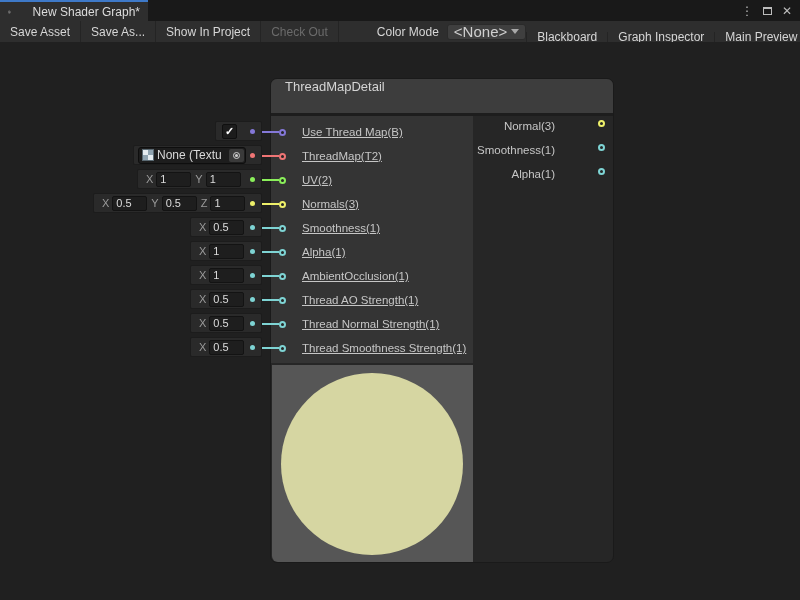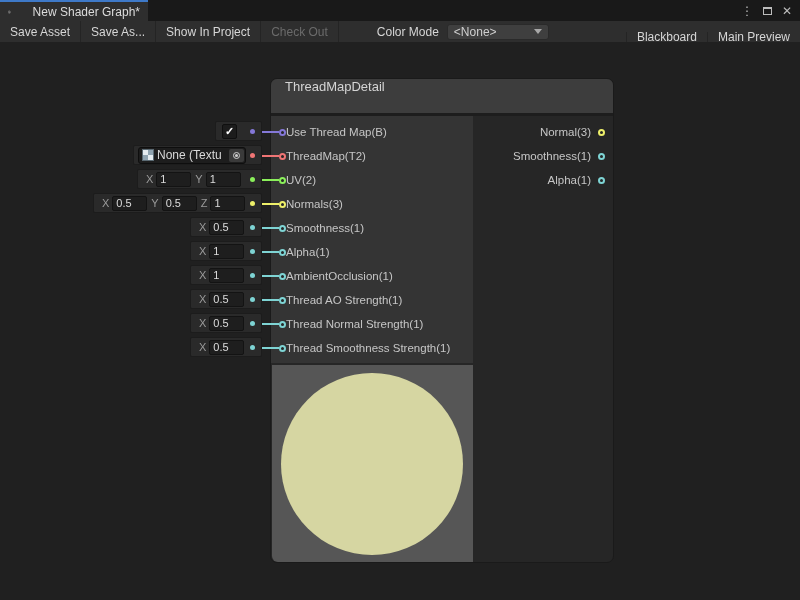--- a/index.html
+++ b/index.html
@@ -20,47 +20,47 @@
 
   
   .toolbar { position:absolute; left:0; top:21px; width:800px; height:21px; background:#2e2e2e;
              display:flex; align-items:stretch; font-size:12px; color:#d6d6d6; }
   .tbtn { display:flex; align-items:center; padding:0 10px; border-right:1px solid #242424;
           white-space:nowrap; }
   .tbtn.disabled { color:#6b6b6b; }
   .cm-label { display:flex; align-items:center; margin-left:30px; padding:0 8px; white-space:nowrap; }
   .dropdown { align-self:center; width:102px; height:16px; background:#3f3f3f; border:1px solid #2a2a2a;
               border-radius:3px; display:flex; align-items:center; padding:0 6px; gap:4px; }
-  .dropdown .dd-value { font-size:12px; color:#cfcfcf; flex:1; white-space:nowrap; }
+  .dropdown .dd-value { font-size:15px; color:#cfcfcf; flex:1; white-space:nowrap; }
   .dd-arrow { width:0; height:0; border-left:4px solid transparent; border-right:4px solid transparent;
               border-top:5px solid #a8a8a8; }
   .tb-right { margin-left:auto; display:flex; align-items:stretch; }
   .tb-right .tbtn { border-left:1px solid #242424; border-right:none;margin-top:11px; }
 
   
   .canvas { position:absolute; left:0; top:42px; width:800px; height:558px; background:#202020; }
 
   .node { position:absolute; left:270px; top:78px; width:344px; height:485px; background:#262626;
           border:1px solid #1a1a1a; border-radius:7px; }
   .node-header { height:34px; background:#3d3d3d; border-radius:6px 6px 0 0;
                  display:flex; align-items:flex-start; padding-left:14px; }
   .node-title { font-size:13px; color:#d4d4d4; }
   .node-divider { height:3px; background:#1d1d1d; }
   .node-body { position:relative; display:flex; align-items:flex-start; }
   .in-col  { width:202px; background:#343434; padding-top:4px; height:247px; }
   .out-col { flex:1; padding-top:4px; }
 
   .in-row { height:24px; display:flex; align-items:center; padding-left:8px; position:relative; }
-  .out-row { height:24px; display:flex; align-items:center; justify-content:flex-end; padding-right:8px; }
+  .out-row { height:24px; display:flex; justify-content:flex-end; padding-right:8px;gap:36px; }
   .port-ring { width:7px; height:7px; border:2px solid var(--c,#888); border-radius:50%;
                background:#262626; position:relative; flex:0 0 auto; }
   .in-row .port-ring::before { content:""; position:absolute; left:-21px; top:50%;
                transform:translateY(-50%); width:19px; height:2px; background:var(--c,#888); }
   .port-label { font-size:11.5px; color:#c6c6c6; white-space:nowrap; }
-  .in-row .port-label { margin-left:0; }
+  .in-row .port-label { margin-left:16px;text-decoration:underline; }
   .out-row .port-label { margin-right:7px; }
 
   .preview { position:absolute; left:1px; top:286px; width:201px; height:197px; background:#565656;
              border-radius:0 0 0 6px; overflow:hidden; }
   .sphere { position:absolute; left:9px; top:8px; width:182px; height:182px; border-radius:50%;
             background:#d6d6a2; }
 
   
   .strip { position:absolute; height:20px; background:#2a2a2a; border:1px solid #1c1c1c; border-radius:2px;
            display:flex; align-items:center; padding:0 6px 0 4px; }
@@ -108,20 +108,21 @@
     <div class="tbtn">Save As...</div>
     <div class="tbtn">Show In Project</div>
     <div class="tbtn disabled">Check Out</div>
     <div class="cm-label">Color Mode</div>
     <div class="dropdown">
       <span class="dd-value">&lt;None&gt;</span>
       <span class="dd-arrow"></span>
     </div>
     <div class="tb-right">
       <div class="tbtn">Blackboard</div>
+      <div class="tbtn">Graph Inspector</div>
       <div class="tbtn">Main Preview</div>
     </div>
   </div>
 
   <div class="canvas"></div>
 
   <div class="node">
     <div class="node-header">
       <span class="node-title">ThreadMapDetail</span>
     </div>

